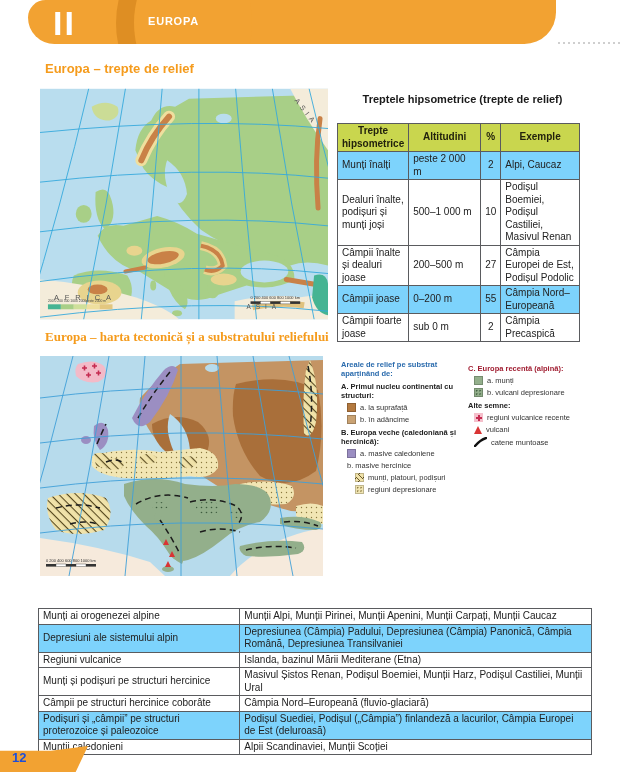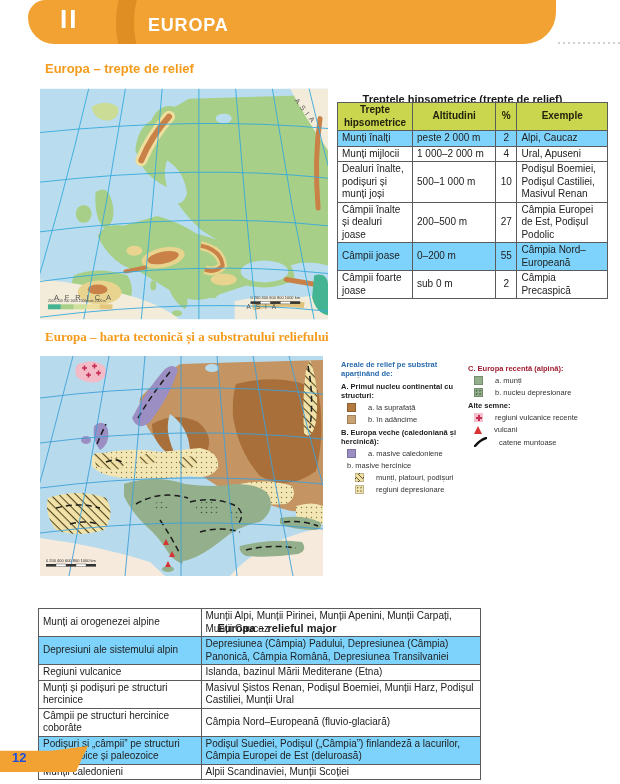--- a/index.html
+++ b/index.html
@@ -14,25 +14,25 @@
   }
   .banner .swoosh-dark{
     position:absolute;left:88px;top:-46px;width:92px;height:138px;
     background:#DE8E23;border-radius:50%;
   }
   .banner .swoosh-light{
     position:absolute;left:106px;top:-52px;width:118px;height:150px;
     background:#F2A232;border-radius:50%;
   }
   .unit-number{
-    position:absolute;left:60px;top:4px;font-size:26px;font-weight:bold;color:#fff;
+    position:absolute;left:53px;top:4px;font-size:34px;font-weight:bold;color:#fff;
     letter-spacing:2px;z-index:3;
   }
   .unit-title{
-    position:absolute;left:148px;top:15px;font-size:18px;font-weight:bold;color:#fff;
+    position:absolute;left:148px;top:15px;font-size:11px;font-weight:bold;color:#fff;
     letter-spacing:0.8px;z-index:3;
   }
   .banner-dots{
     position:absolute;top:42px;left:558px;width:62px;height:2px;
     background-image:repeating-linear-gradient(90deg,#cfcfcf 0 2px,transparent 2px 5px);
   }
   
   .sec-title{
     position:absolute;left:45px;font-size:13px;font-weight:bold;color:#F59B1C;
   }
@@ -42,34 +42,34 @@
   .map{position:absolute;display:block;}
   #phys-map{left:40px;top:88px;}
   #tect-map{left:40px;top:356px;}
   
   .tbl-title{position:absolute;font-size:11px;font-weight:bold;color:#1a1a1a;text-align:center;}
   #hipso-title{left:337px;top:93px;width:251px;}
   #major-title{left:38px;top:622px;width:478px;}
   table{border-collapse:collapse;font-size:10px;color:#222;}
   td,th{border:1px solid #5a5b5e;padding:1px 4px;vertical-align:middle;line-height:1.25;}
   .tbl{position:absolute;}
-  #hipso-table{left:337px;top:102px;width:271px;border:1.5px solid #4a4b4e;}
-  #major-table{left:38px;top:608px;width:443px;border:1.5px solid #4a4b4e;}
+  #hipso-table{left:337px;top:123px;width:243px;border:1.5px solid #4a4b4e;}
+  #major-table{left:38px;top:608px;width:554px;border:1.5px solid #4a4b4e;}
   th.hdr{background:#C9D64E;font-weight:bold;text-align:center;color:#23230d;}
   .cream{background:#7dd3fc;}
   .ctr{text-align:center;}
   
   #legend{position:absolute;left:341px;top:360px;width:279px;font-size:7.5px;color:#333;}
   .lg-col{position:absolute;top:0;}
   #lg-left{left:0;width:124px;}
   #lg-right{left:127px;width:152px;}
   .lg-title{font-weight:bold;color:#2A6BAD;line-height:1.2;margin-bottom:3px;}
   .lg-group{font-weight:bold;color:#222;margin:4px 0 2px 0;line-height:1.2;}
   .lg-group.red{color:#A01C30;}
-  .lg-item{display:flex;align-items:center;gap:12px;margin:3px 0 3px 6px;}
+  .lg-item{display:flex;align-items:center;gap:4px;margin:3px 0 3px 6px;}
   .lg-item.sub{margin-left:14px;}
   .sw{width:9px;height:9px;border:1px solid rgba(0,0,0,0.2);flex:0 0 auto;box-sizing:border-box;}
   .sw-brown1{background:#B3793F;}
   .sw-brown2{background:#C9A273;}
   .sw-purple{background:#9B8EC2;}
   .sw-hatch{background:repeating-linear-gradient(45deg,#F0E2A9 0 2.5px,#6b5a2a 2.5px 3.5px);}
   .sw-dots{background-color:#F2E6B4;background-image:radial-gradient(circle at 1.5px 1.5px,#8a7a40 0.7px,transparent 1px);background-size:3.5px 3.5px;}
   .sw-green{background:#93AF8B;}
   .sw-gdots{background-color:#93AF8B;background-image:radial-gradient(circle at 1.5px 1.5px,#3e5c3e 0.7px,transparent 1px);background-size:3.5px 3.5px;}
   .sym-plus{width:9px;height:9px;background:#F5BFCB;position:relative;flex:0 0 auto;}
@@ -190,26 +190,20 @@
     <th class="hdr">Trepte hipsometrice</th>
     <th class="hdr">Altitudini</th>
     <th class="hdr">%</th>
     <th class="hdr">Exemple</th>
   </tr>
   <tr class="cream">
     <td>Munți înalți</td>
         <td>peste 2 000 m</td>
     <td class="ctr">2</td>
         <td>Alpi, Caucaz</td>
-  </tr>
-  <tr>
-    <td>Munți mijlocii</td>
-        <td>1 000–2 000 m</td>
-    <td class="ctr">4</td>
-        <td>Ural, Apuseni</td>
   </tr>
   <tr>
     <td>Dealuri înalte, podișuri și munți joși</td>
         <td>500–1 000 m</td>
     <td class="ctr">10</td>
         <td>Podișul Boemiei, Podișul Castiliei, Masivul Renan</td>
   </tr>
   <tr>
     <td>Câmpii înalte și dealuri joase</td>
         <td>200–500 m</td>
@@ -376,21 +370,21 @@
     </div>
   </div>
   <div class="lg-col" id="lg-right">
     <div class="lg-group red">C. Europa recentă (alpină):</div>
     <div class="lg-item">
       <span class="sw sw-green"></span>
       <span>a. munți</span>
     </div>
     <div class="lg-item">
       <span class="sw sw-gdots"></span>
-      <span>b. nucleu depresionare</span>
+      <span>b. vulcani depresionare</span>
     </div>
     <div class="lg-group">Alte semne:</div>
     <div class="lg-item">
       <span class="sym-plus"></span>
       <span>regiuni vulcanice recente</span>
     </div>
     <div class="lg-item">
       <span class="sym-tri"></span>
       <span>vulcani</span>
     </div>

